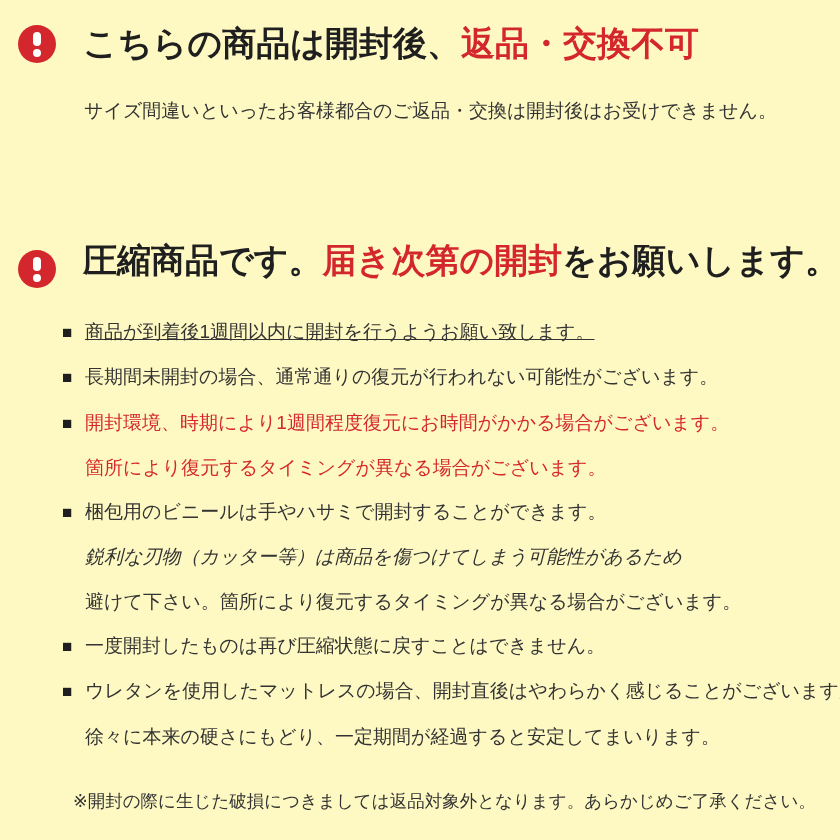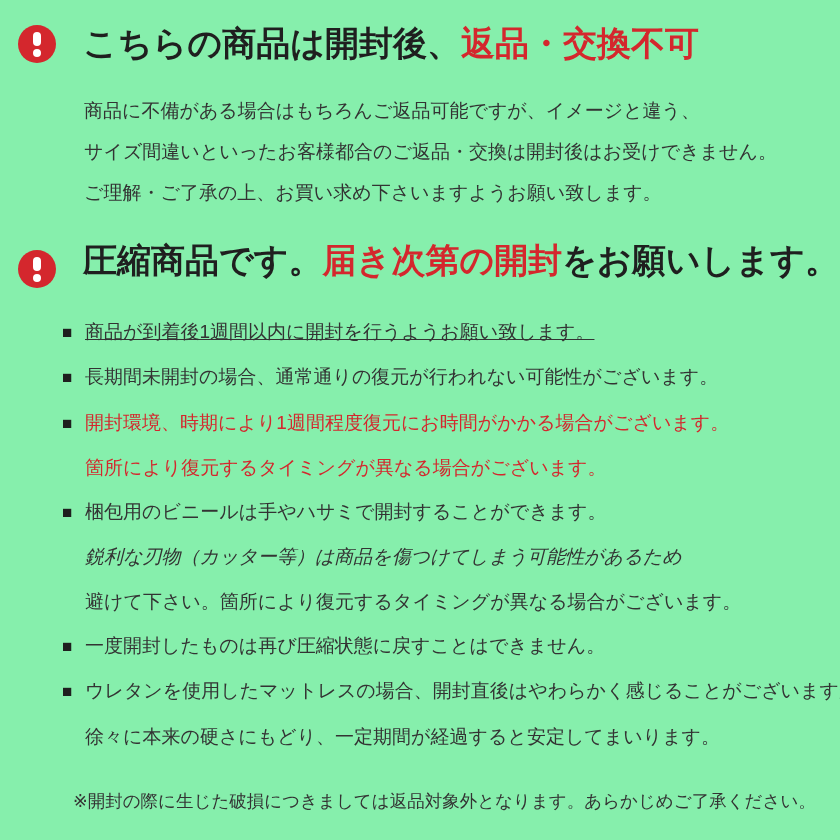--- a/index.html
+++ b/index.html
@@ -1,20 +1,20 @@
 <!DOCTYPE html>
 <html lang="ja"><head>
 <meta charset="utf-8">
 <style>
   html, body { margin: 0; padding: 0; background: #ffffff; }
   .page {
     position: relative;
     width: 840px;
     height: 840px;
-    background: #86efac;
+    background: #fef9c3;
     overflow: hidden;
     font-family: "Liberation Sans", "DejaVu Sans", sans-serif;
     color: #1f1f1f;
   }
   
   .warn-icon {
     position: absolute;
     left: 18px;
     width: 38px;
     height: 38px;
@@ -98,23 +98,21 @@
 
   <div class="warn-icon icon1">
     <span class="bar"></span>
     <span class="dot"></span>
   </div>
   <div class="heading heading1">
     <span>こちらの商品は開封後、</span><span style="color: rgb(212, 39, 45);">返品・交換不可</span>
   </div>
 
   <div class="para">
-    <div>商品に不備がある場合はもちろんご返品可能ですが、イメージと違う、</div>
     <div>サイズ間違いといったお客様都合のご返品・交換は開封後はお受けできません。</div>
-    <div>ご理解・ご了承の上、お買い求め下さいますようお願い致します。</div>
   </div>
 
   <div class="warn-icon icon2">
     <span class="bar"></span>
     <span class="dot"></span>
   </div>
   <div class="heading heading2">
     <span>圧縮商品です。</span><span style="color: rgb(212, 39, 45);">届き次第の開封</span><span>をお願いします。</span>
   </div>
 

